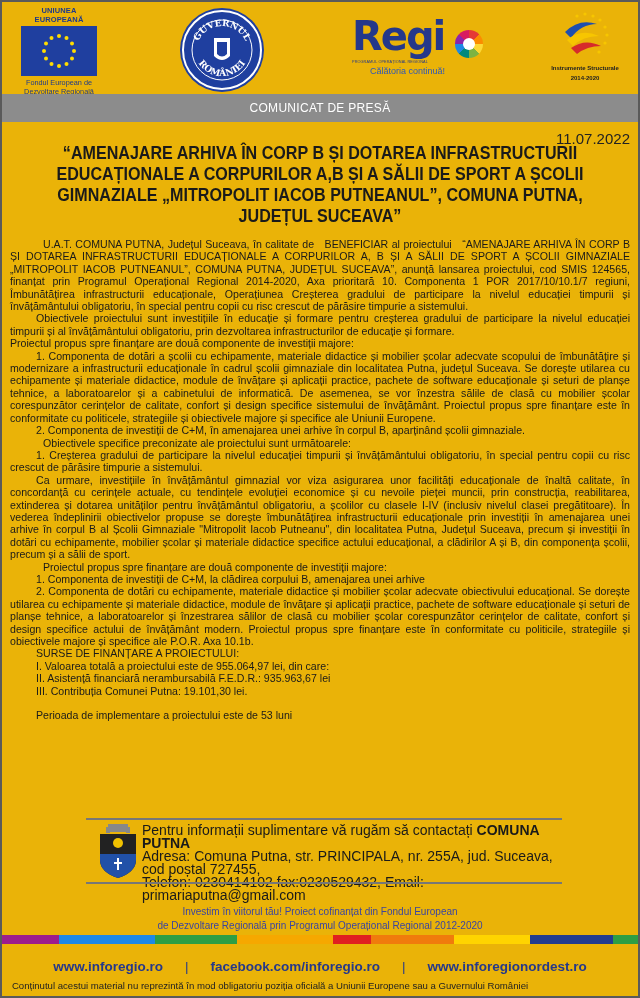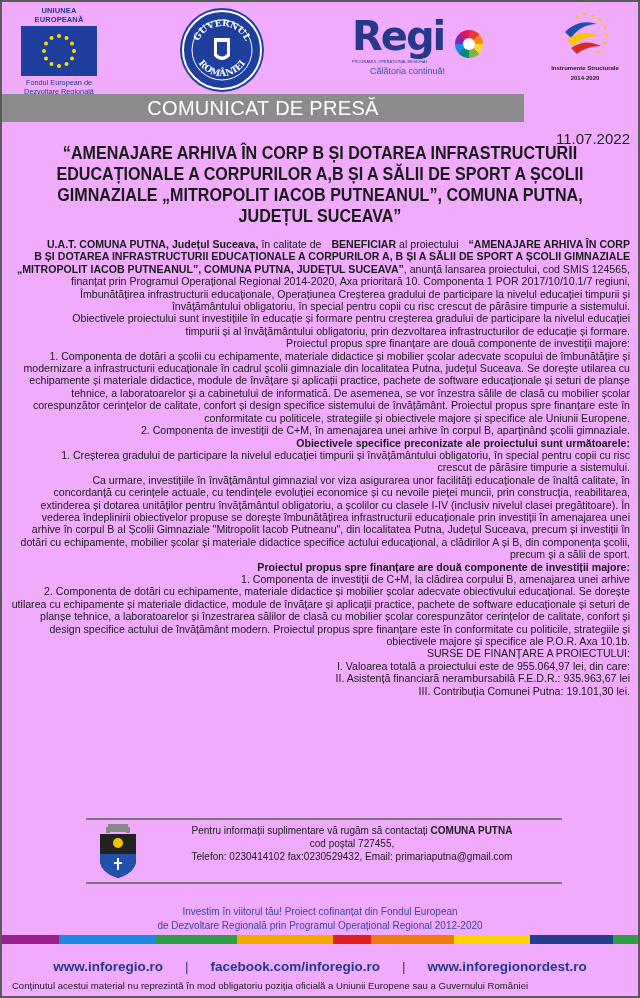--- a/index.html
+++ b/index.html
@@ -2,21 +2,21 @@
 <html><head>
 <meta charset="utf-8">
 <style>
   html, body { margin:0; padding:0; }
   body {
     width:640px; height:998px; overflow:hidden; background:#ffffff;
     font-family:"Liberation Sans", sans-serif; color:#1a1a1a;
   }
   .frame {
     position:absolute; left:0; top:0; width:636px; height:994px;
-    border:2px solid #5a5a5a; background:#f0abfc;
+    border:2px solid #5a5a5a; background:#eab308;
   }
   
   .logos { position:absolute; left:0; top:0; width:636px; height:92px; }
   .eu { position:absolute; left:16px; top:4px; width:82px; text-align:center; }
   .eu-title { font-size:7.5px; font-weight:bold; color:#1e3a8a; letter-spacing:0.1px; }
   .eu-flag { width:76px; height:50px; background:#1f3f9f; margin:2px auto 2px auto; position:relative; }
   .eu-sub { font-size:7.3px; color:#1e3a8a; line-height:9px; }
   .gov { position:absolute; left:180px; top:8px; width:76px; height:76px; border-radius:50%;
          background:#1f3f9f; border:2px solid #fff; box-shadow:0 0 0 2px #1f3f9f; }
   .gov svg { position:absolute; left:0; top:0; }
@@ -25,40 +25,40 @@
   .regio-small { font-size:3.8px; color:#25388a; position:absolute; left:0; top:44px; letter-spacing:0.1px; }
   .regio-tag { font-size:9px; color:#2f58b8; position:absolute; left:18px; top:50px; }
   .regio-ring { position:absolute; left:103px; top:14px; width:28px; height:28px; border-radius:50%;
     background:conic-gradient(#e53935 0 45deg,#fb8c00 45deg 90deg,#fdd835 90deg 135deg,#7cb342 135deg 180deg,#00897b 180deg 225deg,#1e88e5 225deg 270deg,#8e24aa 270deg 315deg,#d81b60 315deg 360deg); }
   .regio-ring::after { content:""; position:absolute; left:8px; top:8px; width:12px; height:12px; border-radius:50%; background:#fff; }
   .is { position:absolute; left:548px; top:8px; width:70px; text-align:center; }
   .is-mark { width:56px; height:52px; margin:0 auto; position:relative; }
   .is-text { font-size:6px; font-weight:bold; color:#222; line-height:8px; margin-top:2px; }
 
   
-  .banner { position:absolute; left:0; top:92px; width:522px; height:28px; background:#8c8c8c;
-            color:#fff; text-align:center; font-size:20px; line-height:28px; letter-spacing:0.3px; }
+  .banner { position:absolute; left:0; top:92px; width:636px; height:28px; background:#8c8c8c;
+            color:#fff; text-align:center; font-size:12px; line-height:28px; letter-spacing:0.3px; }
   .date { position:absolute; right:8px; top:128px; font-size:15px; color:#222; }
   .title { position:absolute; left:20px; top:141px; width:596px; text-align:center; font-size:17.5px;
            line-height:21px; font-weight:bold; font-family:"Liberation Sans Narrow","Liberation Sans", sans-serif;
            transform:scaleX(0.92); transform-origin:center top; color:#1a1a1a; }
 
   .body { position:absolute; left:8px; top:236px; width:620px; font-size:10.6px; line-height:12.4px;
           text-align:justify; color:#1a1a1a; }
-  .body p { margin:0;text-align:right; }
+  .body p { margin:0; }
   .ind { text-indent:26px; }
   .ind2 { padding-left:26px; text-align:left; }
-  .b { font-weight:bold;padding-left:7px; }
+  .b { font-weight:normal;padding-left:7px; }
   .gap { height:12px; }
 
   
   .contact-top { position:absolute; left:84px; top:816px; width:476px; height:2px; background:#777; }
   .contact-bot { position:absolute; left:84px; top:880px; width:476px; height:2px; background:#777; }
   .crest { position:absolute; left:96px; top:822px; width:40px; height:54px; }
-  .contact { position:absolute; left:140px; top:822px; width:420px; text-align:center; font-size:10px; line-height:13px; color:#1a1a1a; }
+  .contact { position:absolute; left:140px; top:822px; width:420px; font-size:14px; line-height:13px; color:#1a1a1a; }
 
   .invest { position:absolute; left:0; top:903px; width:636px; text-align:center; font-size:10px; line-height:14px; color:#3b45a0; }
   .stripe { position:absolute; left:0; top:933px; width:636px; height:9px;
      background:linear-gradient(90deg,#9c1e8c 0 9%,#1e88e5 9% 24%,#2e9e44 24% 37%,#f6a800 37% 52%,#e02020 52% 58%,#f07b0c 58% 71%,#ffd400 71% 83%,#233d8f 83% 96%,#2e9e44 96% 100%); }
   .links { position:absolute; left:0; top:957px; width:636px; text-align:center; font-size:13.5px; font-weight:bold; color:#25388a; }
   .links span.sep { display:inline-block; margin:0 22px; font-weight:normal; }
   .disclaimer { position:absolute; left:0; top:978px; width:536px; text-align:center; font-size:9.6px; color:#222; }
 </style>
 </head>
 <body>
@@ -150,39 +150,41 @@
     <p class="ind">1. Creșterea gradului de participare la nivelul educației timpurii și învățământului obligatoriu, în special pentru copii cu risc crescut de părăsire timpurie a sistemului.</p>
     <p class="ind">Ca urmare, investițiile în învățământul gimnazial vor viza asigurarea unor facilități educaționale de înaltă calitate, în concordanță cu cerințele actuale, cu tendințele evoluției economice și cu nevoile pieței muncii, prin construcția, reabilitarea, extinderea și dotarea unităților pentru învățământul obligatoriu, a școlilor cu clasele I-IV (inclusiv nivelul clasei pregătitoare). În vederea îndeplinirii obiectivelor propuse se dorește îmbunătățirea infrastructurii educaționale prin investiții în amenajarea unei arhive în corpul B al Școlii Gimnaziale "Mitropolit Iacob Putneanu", din localitatea Putna, Județul Suceava, precum și investiții în dotări cu echipamente, mobilier școlar și materiale didactice specifice actului educațional, a clădirilor A și B, din componența școlii, precum și a sălii de sport.</p>
     <p class="ind b">Proiectul propus spre finanțare are două componente de investiții majore:</p>
     <p class="ind">1. Componenta de investiții de C+M, la clădirea corpului B, amenajarea unei arhive</p>
     <p class="ind">2. Componenta de dotări cu echipamente, materiale didactice și mobilier școlar adecvate obiectivului educațional. Se dorește utilarea cu echipamente și materiale didactice, module de învățare și aplicații practice, pachete de software educaționale și seturi de planșe tehnice, a laboratoarelor și înzestrarea sălilor de clasă cu mobilier școlar corespunzător cerințelor de calitate, confort și design specifice actului de învățământ modern. Proiectul propus spre finanțare este în conformitate cu politicile, strategiile și obiectivele majore și specifice ale P.O.R. Axa 10.1b.</p>
     <p class="ind2">SURSE DE FINANȚARE A PROIECTULUI:</p>
     <p class="ind2">I. Valoarea totală a proiectului este de  955.064,97 lei, din care:</p>
     <p class="ind2">II. Asistență financiară nerambursabilă F.E.D.R.: 935.963,67 lei</p>
     <p class="ind2">III. Contribuția Comunei Putna: 19.101,30 lei.</p>
     <div class="gap"></div>
+    <p class="ind2">Perioada de implementare a proiectului este de 53 luni</p>
   </div>
 
   <div class="contact-top"></div>
   <div class="crest">
     <svg width="40" height="54" viewBox="0 0 40 54">
       <rect x="10" y="0" width="20" height="8" fill="#888"></rect>
       <rect x="8" y="3" width="4" height="6" fill="#888"></rect>
         <rect x="28" y="3" width="4" height="6" fill="#888"></rect>
       <path d="M2,10 L38,10 L38,36 Q38,48 20,54 Q2,48 2,36 Z" fill="#222"></path>
       <path d="M2,30 L38,30 L38,36 Q38,48 20,54 Q2,48 2,36 Z" fill="#2151a8"></path>
       <circle cx="20" cy="19" r="5" fill="#f2c200"></circle>
       <g fill="#fff">
           <rect x="19" y="34" width="2" height="12"></rect>
           <rect x="16" y="38" width="8" height="2"></rect>
         </g>
     </svg>
   </div>
   <div class="contact">
     <div><span>Pentru informații suplimentare vă rugăm să contactați </span><b>COMUNA PUTNA</b></div>
+    <div>Adresa: Comuna Putna, str. PRINCIPALA, nr. 255A, jud. Suceava,</div>
     <div>cod poștal 727455,</div>
     <div>Telefon: 0230414102  fax:0230529432, Email: primariaputna@gmail.com</div>
   </div>
   <div class="contact-bot"></div>
 
   <div class="invest">
     <div>Investim în viitorul tău! Proiect cofinanțat din Fondul European</div>
     <div>de Dezvoltare Regională prin Programul Operațional Regional 2012-2020</div>
   </div>
   <div class="stripe"></div>

